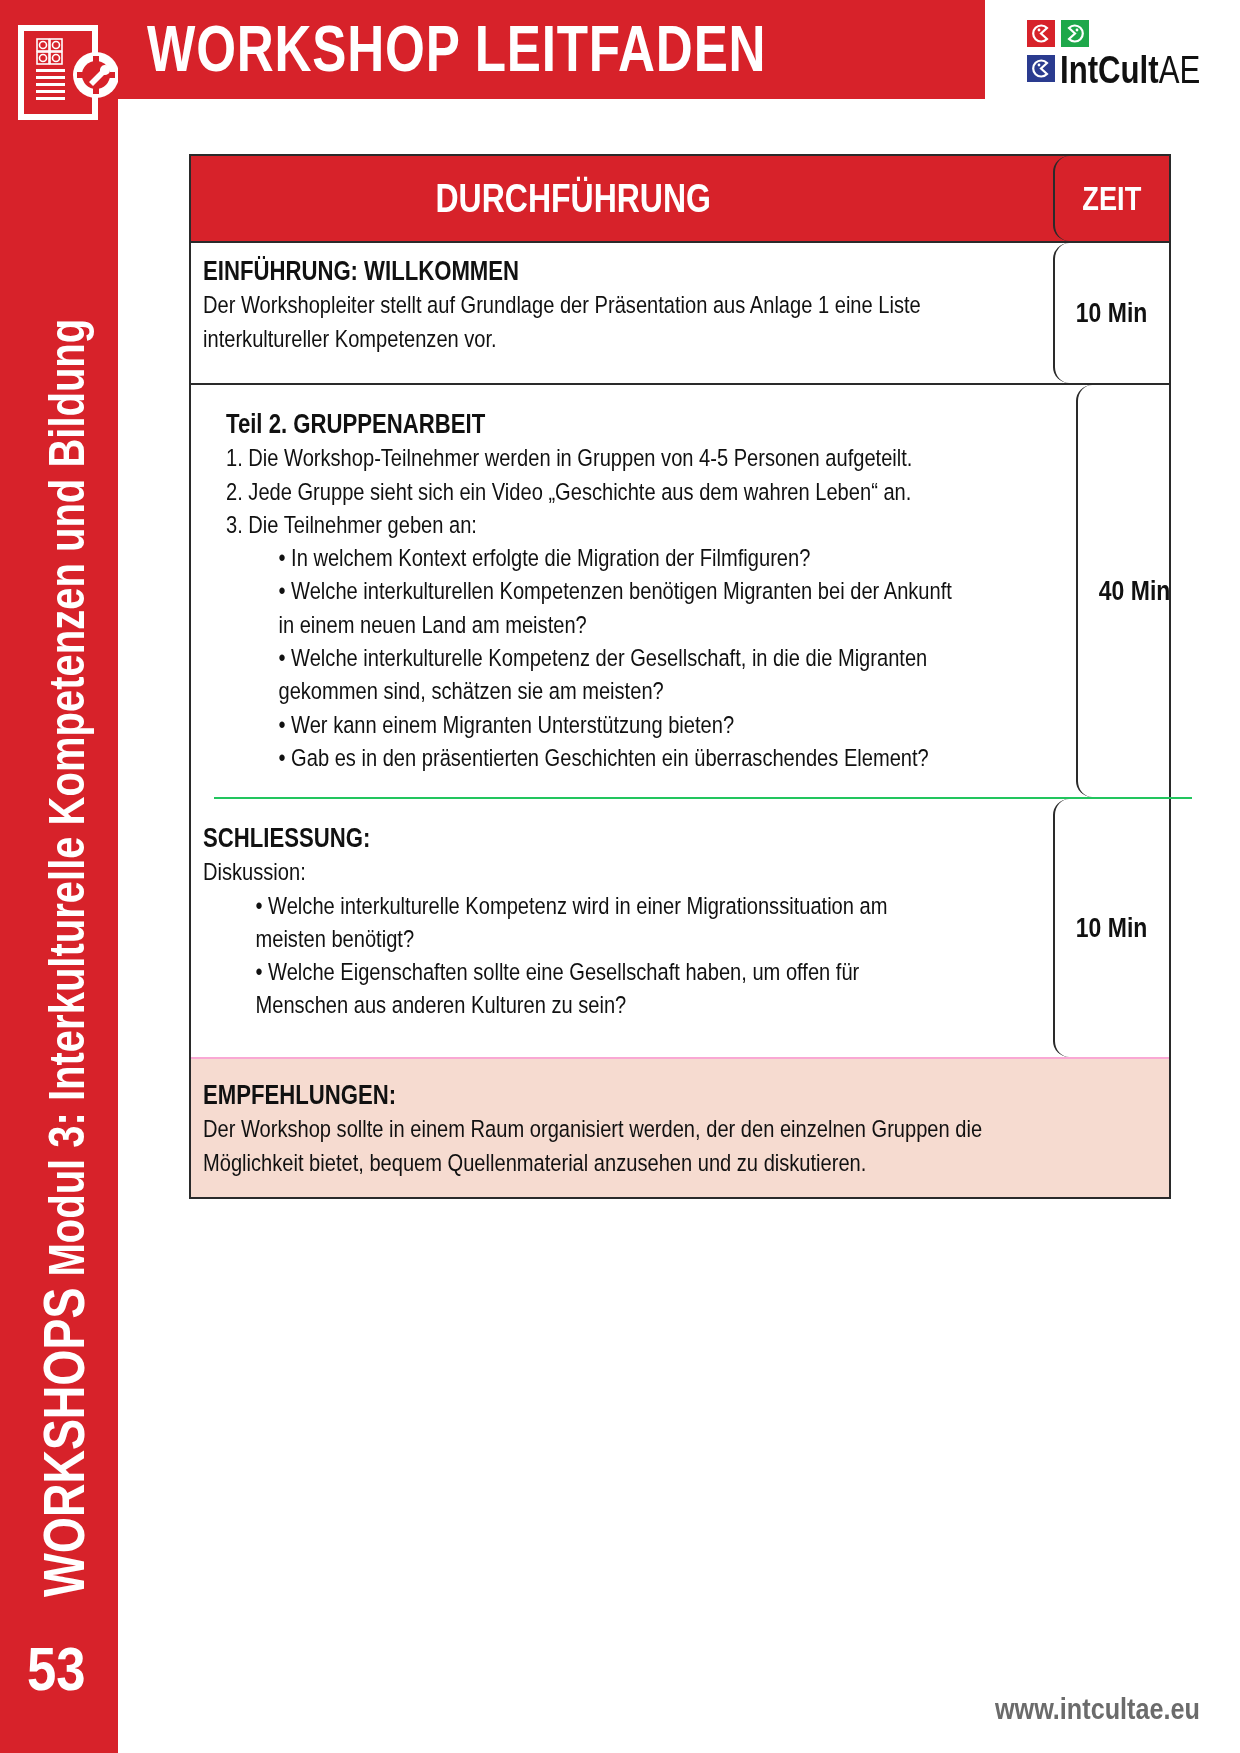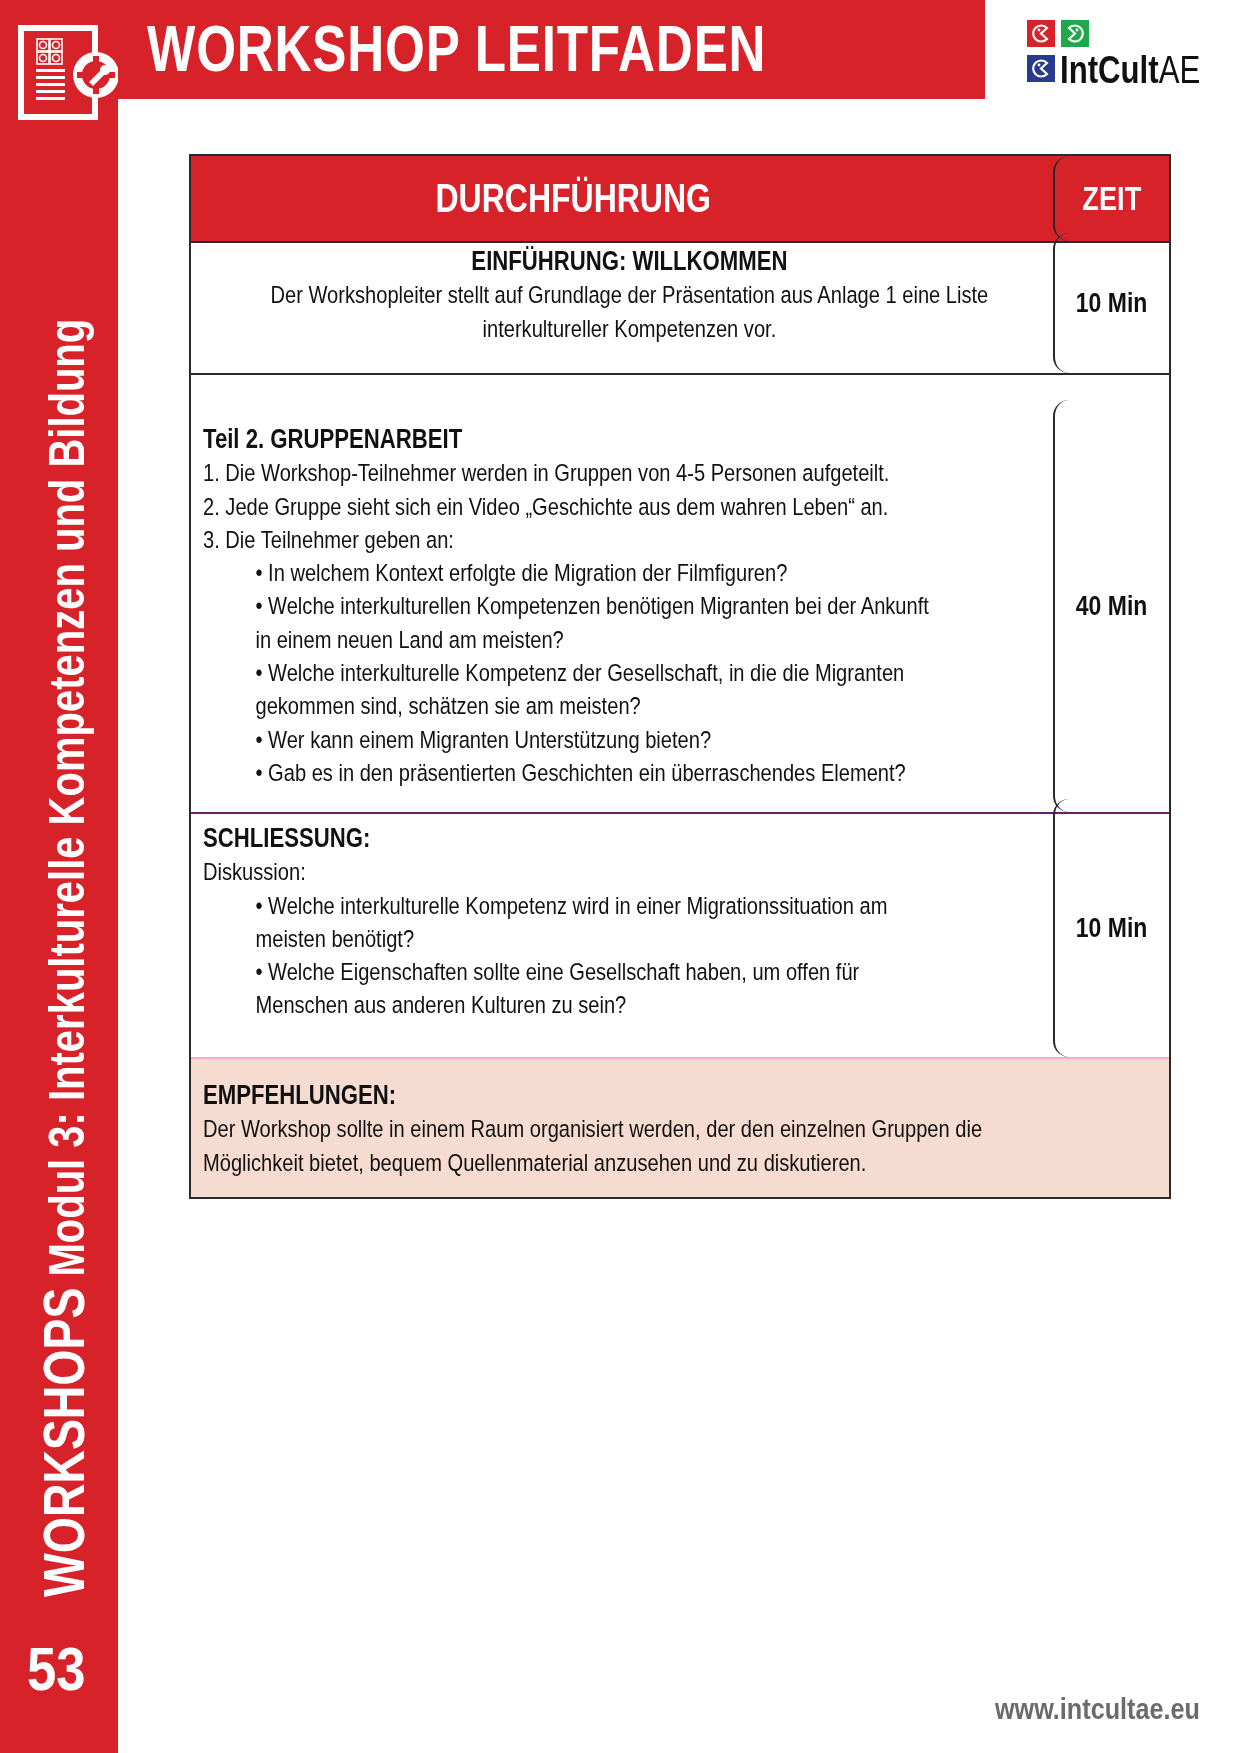--- a/index.html
+++ b/index.html
@@ -68,22 +68,22 @@
     box-sizing: border-box; border-left: 2px solid #2a2a2a;
     display: flex; align-items: center; justify-content: center; border-radius: 16px;
   }
   .hdr { top: 0; height: 87px; background: #d7222a; border-bottom: 2px solid #2a2a2a; }
   .hdr .cell-main, .hdr .cell-time { display: flex; align-items: center; justify-content: center; }
   .hdr-label {
     color: #fff; font-weight: bold; font-size: 40px; white-space: nowrap;
     display: inline-block; transform: scaleX(0.80);
   }
   .hdr-time { font-size: 34px; }
-  .r1 { top: 77px; height: 142px; border-bottom: 2px solid #2a2a2a; text-align: center; }
-  .r2 { top: 244px; height: 414px; border-bottom: 2px solid #701a75; }
+  .r1 { top: 87px; height: 142px; border-bottom: 2px solid #2a2a2a; }
+  .r2 { top: 229px; height: 414px; border-bottom: 2px solid #22c55e; margin-left: 23px; }
   .r3 { top: 643px; height: 260px; border-bottom: 2px solid #f9a8d4; }
   .r4 { top: 903px; height: 138px; background: #f6dbd0; }
   .r4 .cell-main { width: 1038px; }
 
   .content { position: absolute; left: 12px; top: 0; width: 1040px; transform-origin: left top; transform: scaleX(0.82); }
   .line {
     font-size: 24.5px; line-height: 33.3px; height: 33.3px; white-space: nowrap;
   }
   .heading { font-weight: bold; font-size: 27px; }
   .bullet { padding-left: 64px; }

